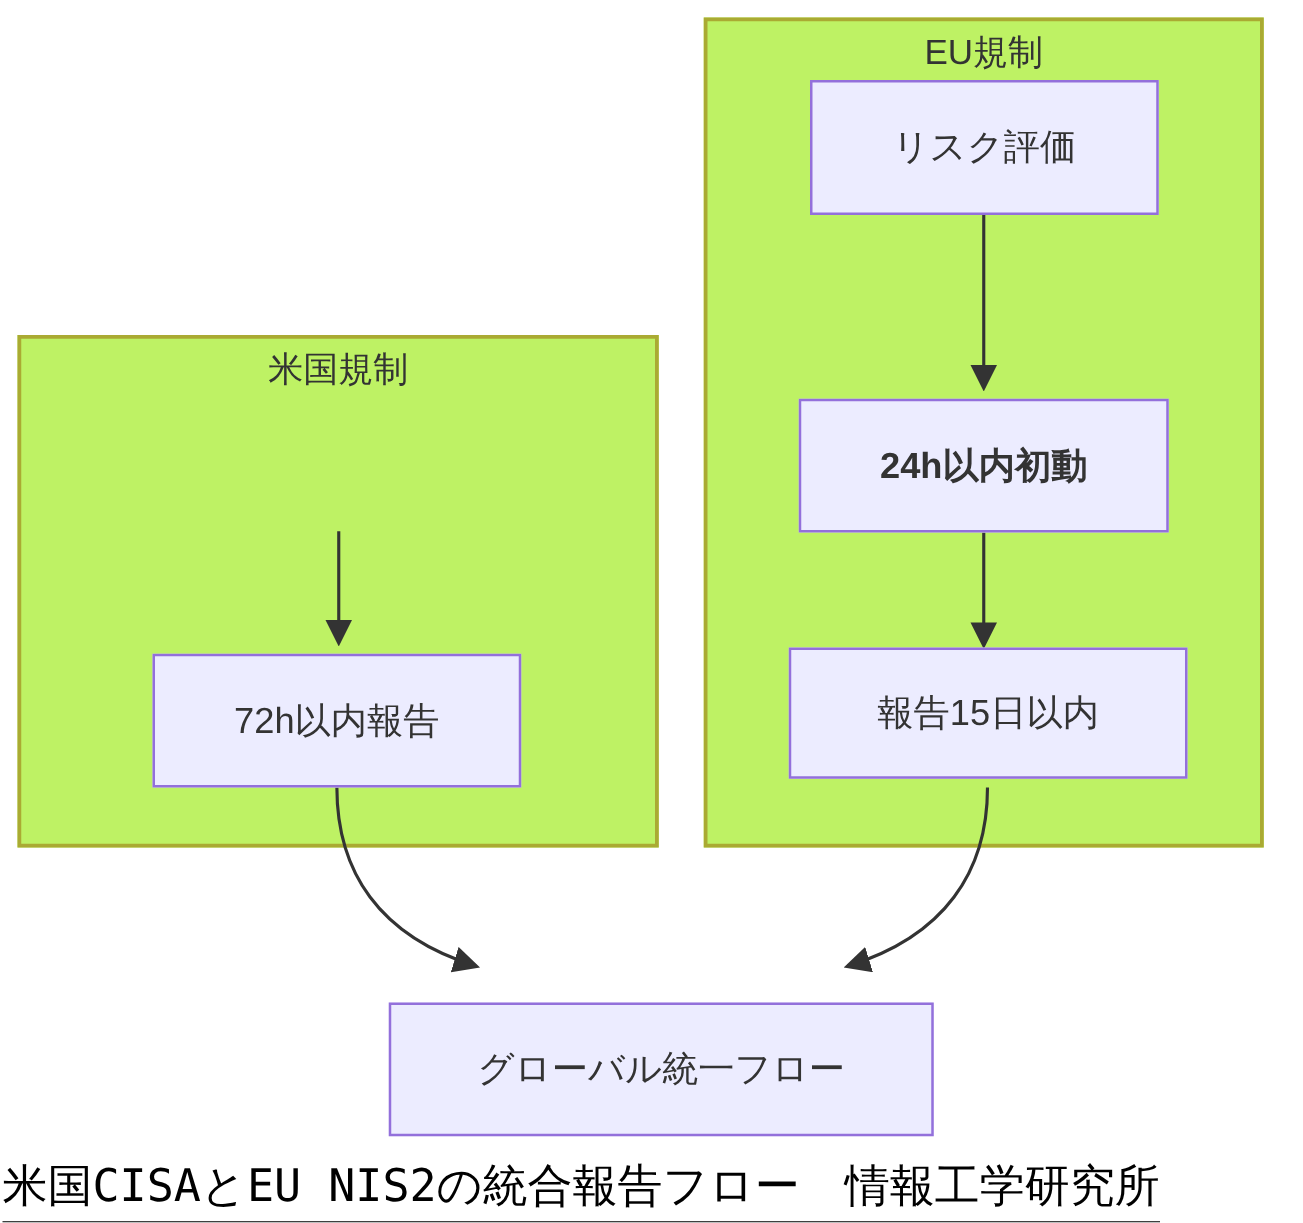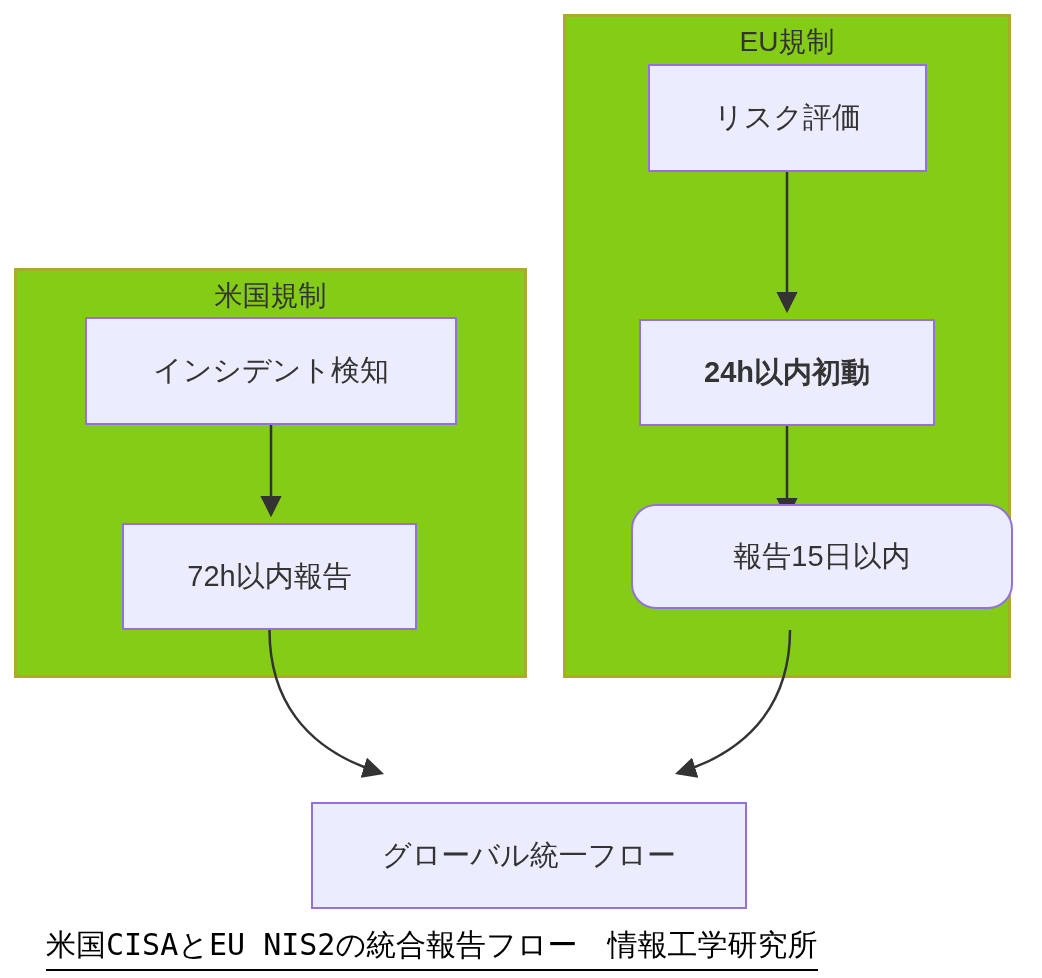--- a/index.html
+++ b/index.html
@@ -10,21 +10,21 @@
   }
   .canvas {
     position: relative;
     width: 1042px;
     height: 978px;
     background: #ffffff;
     overflow: hidden;
   }
   .subgraph {
     position: absolute;
-    background: #84cc16;
+    background: #bef264;
     border: 3px solid #aaaa33;
     box-sizing: border-box;
   }
   .subgraph-title {
     position: absolute;
     left: 0;
     right: 0;
     top: 8px;
     text-align: center;
     font-size: 28px;
@@ -49,26 +49,25 @@
     top: 0;
     width: 1042px;
     height: 978px;
     pointer-events: none;
   }
   .caption {
     position: absolute;
     left: 2px;
     top: 925px;
     font-family: "DejaVu Sans Mono", monospace;
-    font-size: 30px;
+    font-size: 36px;
     color: #000000;
     border-bottom: 2.5px solid #000000;
     padding-bottom: 3px;
     white-space: pre;
-    margin-left: 44px;
   }
 </style>
 </head>
 <body>
 
 <div class="canvas">
 
   <div class="subgraph" style="left:563px; top:14px; width:448px; height:664px;">
     <div class="subgraph-title">EU規制</div>
   </div>
@@ -83,27 +82,26 @@
         <path d="M0,0 L10,5 L0,10 z" fill="#333333"></path>
       </marker>
     </defs>
     <path d="M271,425 L271,514" fill="none" stroke="#333333" stroke-width="2.5" marker-end="url(#arrow)"></path>
     <path d="M787,172 L787,310" fill="none" stroke="#333333" stroke-width="2.5" marker-end="url(#arrow)"></path>
     <path d="M787,426 L787,516" fill="none" stroke="#333333" stroke-width="2.5" marker-end="url(#arrow)"></path>
     <path d="M269.5,630 C269.5,697 303,749 381,773" fill="none" stroke="#333333" stroke-width="2.5" marker-end="url(#arrow)"></path>
     <path d="M790,630 C790,697 756,749 678,773" fill="none" stroke="#333333" stroke-width="2.5" marker-end="url(#arrow)"></path>
   </svg>
 
-  <div class="node" style="left:85px; top:317px; width:372px; height:108px;">インシデント検知</div>
 
   <div class="node" style="left:122px; top:523px; width:295px; height:107px;">72h以内報告</div>
 
   <div class="node" style="left:648px; top:64px; width:279px; height:108px;">リスク評価</div>
 
   <div class="node" style="left:639px; top:319px; width:296px; height:107px;font-weight:bold;">24h以内初動</div>
 
-  <div class="node" style="left:631px; top:504px; width:382px; height:105px;border-radius:25px;">報告15日以内</div>
+  <div class="node" style="left:631px; top:518px; width:319px; height:105px;">報告15日以内</div>
 
   <div class="node" style="left:311px; top:778px; width:436px; height:107px;margin-top:24px;">グローバル統一フロー</div>
 
   <div class="caption">米国CISAとEU NIS2の統合報告フロー　情報工学研究所</div>
 
 </div>
 
 </body></html>

